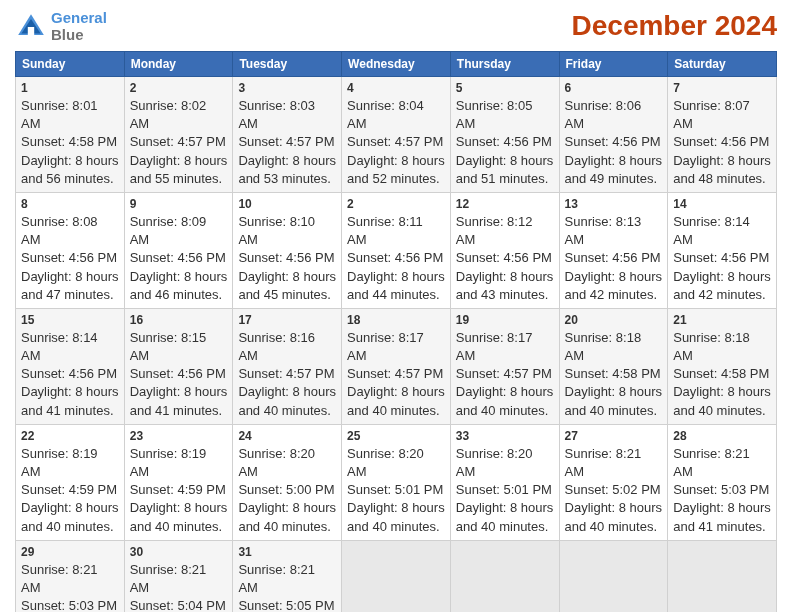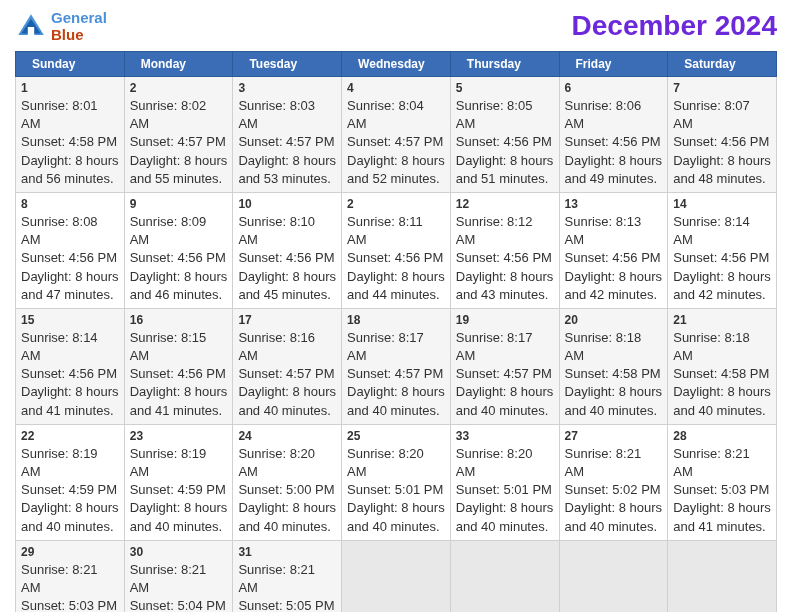--- a/index.html
+++ b/index.html
@@ -40,37 +40,37 @@
     .logo-icon {
       width: 32px;
       height: 32px;
     }
     .title-block {
       text-align: right;
     }
     .title-block h1 {
       font-size: 28px;
       font-weight: bold;
-      color: #6d28d9;
+      color: #c2410c;
     }
     .title-block h2 {
       font-size: 16px;
       font-weight: normal;
       color: #333;
     }
     .calendar {
       width: 100%;
       border-collapse: collapse;
     }
     .calendar thead th {
       background-color: #3a6db5;
       color: #fff;
       font-size: 12px;
       font-weight: bold;
-      padding: 5px 16px;
+      padding: 5px 6px;
       text-align: left;
       border: 1px solid #2a5a9a;
     }
     .calendar tbody td {
       vertical-align: top;
       padding: 4px 5px;
       border: 1px solid #d0d0d0;
       width: 14.28%;
       height: 82px;
       background: #fff;
@@ -105,21 +105,21 @@
 <div class="page">
   <div class="header">
     <div class="logo">
       <svg class="logo-icon" viewBox="0 0 40 40">
         <polygon points="20,4 36,30 4,30" fill="#4a90d9"></polygon>
         <polygon points="20,10 32,28 8,28" fill="#1a5fa8"></polygon>
         <rect x="16" y="20" width="8" height="10" fill="#fff"></rect>
       </svg>
       <div class="logo-text">
         <div><span>General</span></div>
-        <div><span style="color:#c2410c">Blue</span></div>
+        <div><span style="color:#737373">Blue</span></div>
       </div>
     </div>
     <div class="title-block">
       <h1>December 2024</h1>
     </div>
   </div>
 
   <table class="calendar">
     <thead>
       <tr>

